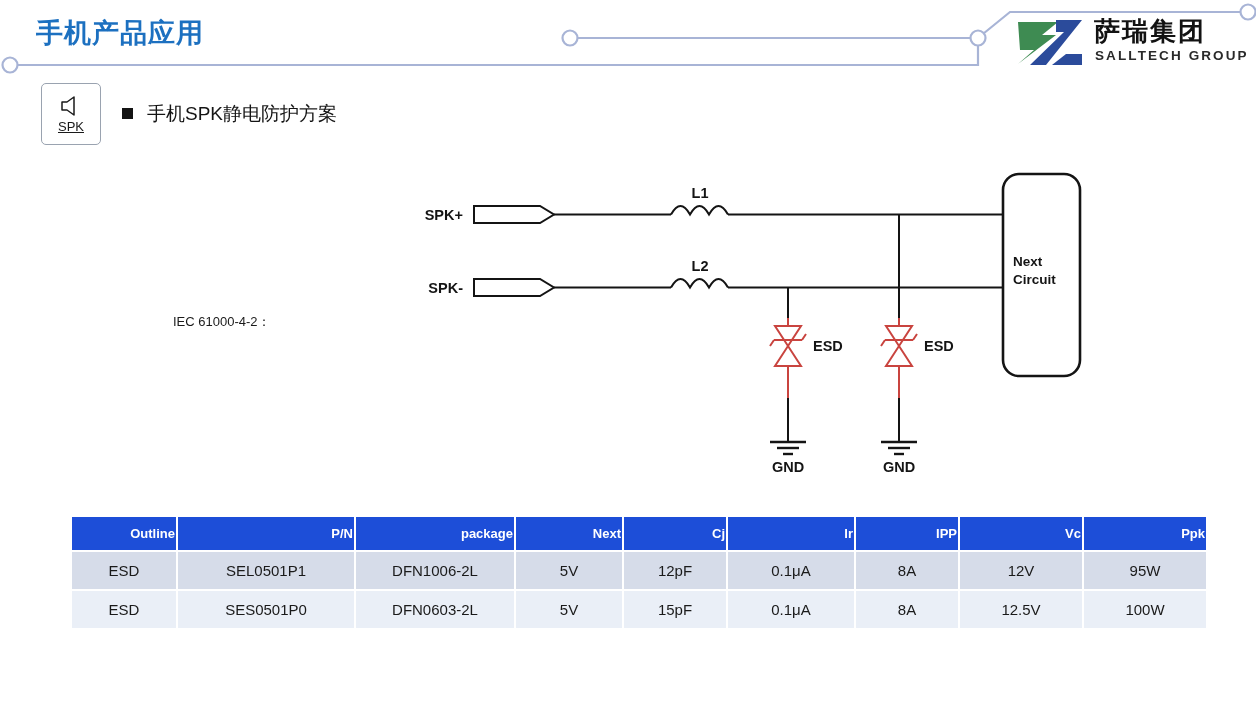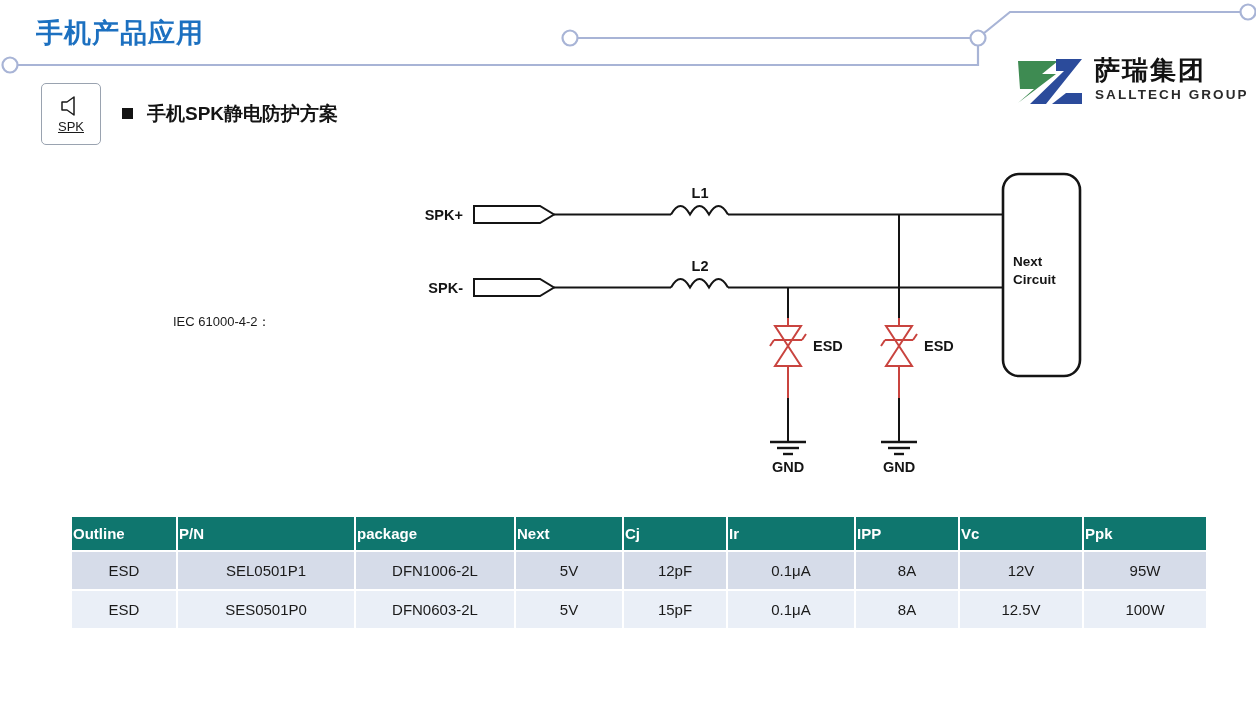--- a/index.html
+++ b/index.html
@@ -14,21 +14,21 @@
 
   
   .header-deco { position:absolute; left:0; top:0; width:1256px; height:90px; }
   .page-title {
     position: absolute; left: 36px; top: 15px;
     font-size: 27px; font-weight: 700; letter-spacing: 1px;
     color: #1C70C0; white-space: nowrap;
   }
 
   
-  .logo-wrap { position:absolute; left:1012px; top:14px; width:230px; height:62px;margin-top:39px; }
+  .logo-wrap { position:absolute; left:1012px; top:14px; width:230px; height:62px; }
   .logo-mark { position:absolute; left:0; top:4px; width:72px; height:50px; }
   .logo-cn {
     position:absolute; left:82px; top:0px;
     font-size:26px; font-weight:700; color:#121212; letter-spacing:2px;
     white-space:nowrap;
   }
   .logo-en {
     position:absolute; left:83px; top:34px;
     font-size:13.5px; font-weight:700; color:#2a2a2a; letter-spacing:2.1px;
     white-space:nowrap;
@@ -43,39 +43,39 @@
   .spk-chip .spk-ico { position:absolute; left:17px; top:11px; width:26px; height:22px; }
   .spk-chip .spk-label {
     position:absolute; left:0; right:0; top:35px;
     text-align:center; font-size:13px; color:#1a1a1a;text-decoration:underline;
   }
   .section-bullet {
     position:absolute; left:122px; top:108px; width:11px; height:11px; background:#141414;
   }
   .section-title {
     position:absolute; left:147px; top:101px;
-    font-size:19px; font-weight:700; color:#141414; white-space:nowrap;
+    font-size:19px; font-weight:400; color:#141414; white-space:nowrap;
   }
 
   
   .circuit { position:absolute; left:0; top:150px; width:1256px; height:350px; }
   .iec-note {
     position:absolute; left:173px; top:310px;
     font-size:13px; color:#1a1a1a; line-height:24px; white-space:nowrap;
   }
 
   
   .spec-table {
     position:absolute; left:70px; top:515px;
     width:1118px; border-collapse:separate; border-spacing:2px 2px;
     table-layout:fixed;
   }
   .spec-table th {
-    background:#0f766e; color:#ffffff; font-size:15px; font-weight:700;
-    height:33px; text-align:left; border:0;
+    background:#1d4ed8; color:#ffffff; font-size:13px; font-weight:700;
+    height:33px; text-align:right; border:0;
   }
   .spec-table td {
     font-size:15px; color:#1a1a1a; height:37px; text-align:center;
     font-weight:400; border:0;
   }
   .spec-table tr.row-a td { background:#D6DCE9; }
   .spec-table tr.row-b td { background:#EAEFF7; }
 </style>
 </head>
 <body>

